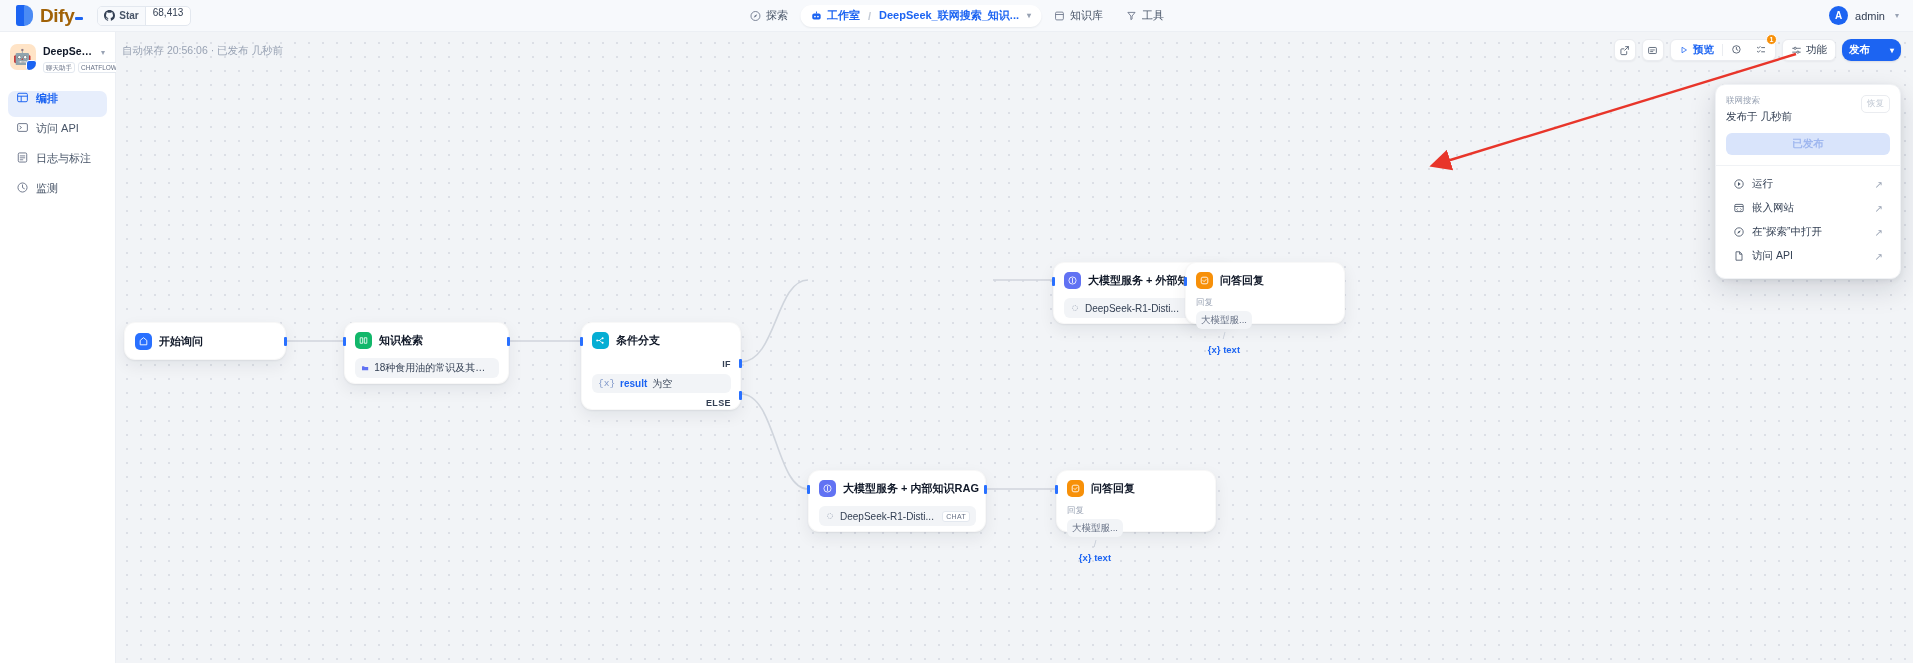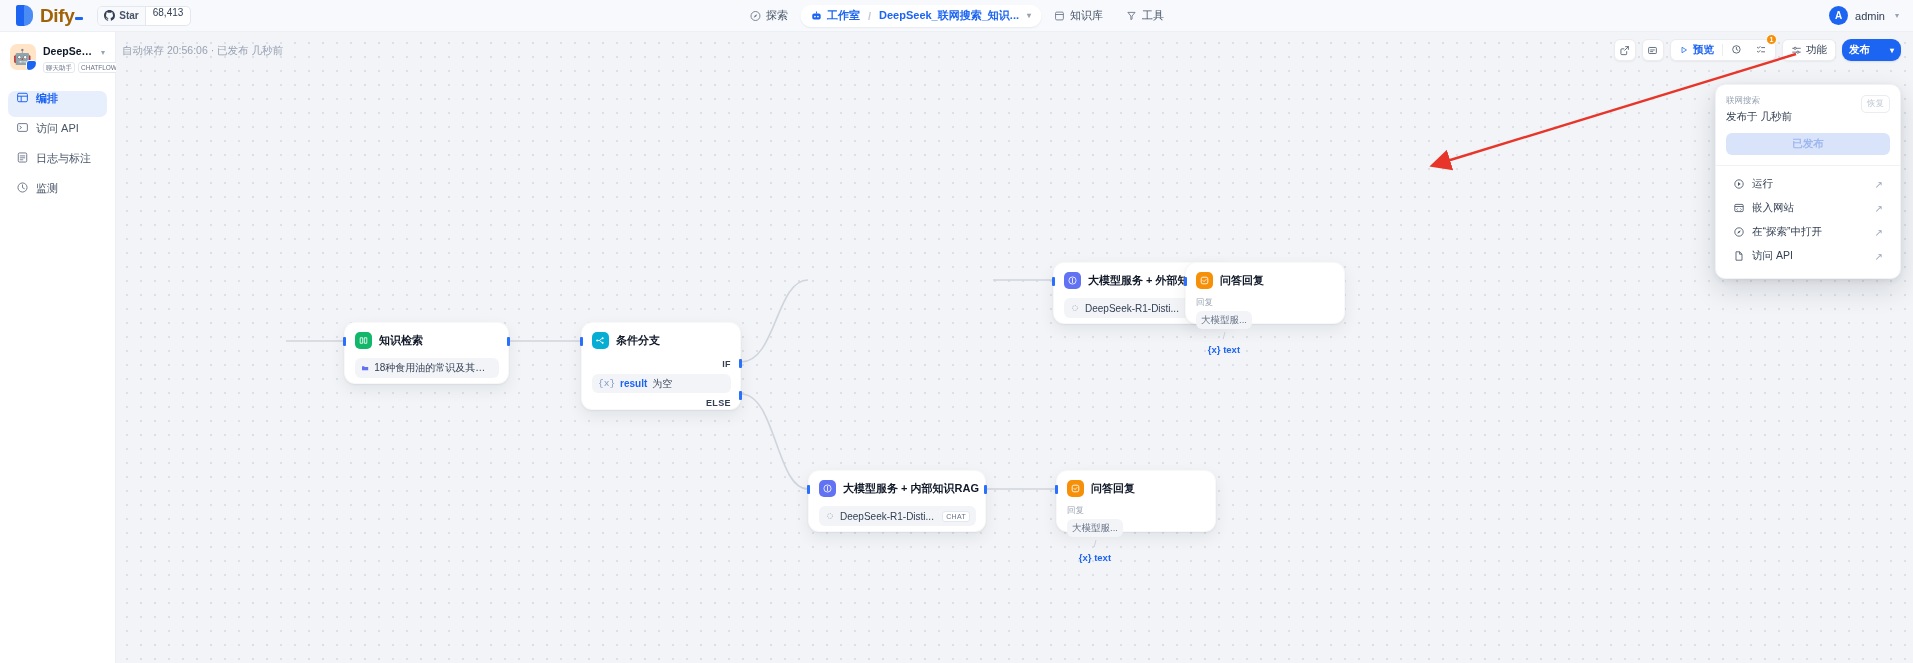--- a/index.html
+++ b/index.html
@@ -491,20 +491,31 @@
         <path d="M170 309 L228 309"></path>
         <path d="M393 309 L465 309"></path>
         <path d="M625 330 C660 330 660 248 692 248"></path>
         <path d="M625 362 C660 362 660 457 692 457"></path>
         <path d="M877 248 L937 248"></path>
         <path d="M1031 248 L1069 248"></path>
         <path d="M858 457 L940 457"></path>
       </g>
     </svg>
 
+    <div class="node" style="left:8px; top:290px; width:162px; height:38px; padding:10px;">
+      <div class="node-head">
+        <div class="node-ico" style="background:#2970ff;">
+          <svg width="11" height="11" viewBox="0 0 20 20">
+              <path d="M10 3l6 5v8H4V8z" fill="none" stroke="#fff" stroke-width="1.6" stroke-linejoin="round"></path>
+            </svg>
+        </div>
+        <div class="node-title">开始询问</div>
+      </div>
+      <div class="port" style="right:-2px; top:14px;"></div>
+    </div>
 
     <div class="node" style="left:228px; top:290px; width:165px; height:62px;">
       <div class="node-head">
         <div class="node-ico" style="background:#12b76a;">
           <svg width="11" height="11" viewBox="0 0 20 20">
               <path d="M4 5h4.5v10H4zM11.5 5H16v10h-4.5z" fill="none" stroke="#fff" stroke-width="1.5"></path>
             </svg>
         </div>
         <div class="node-title">知识检索</div>
       </div>

